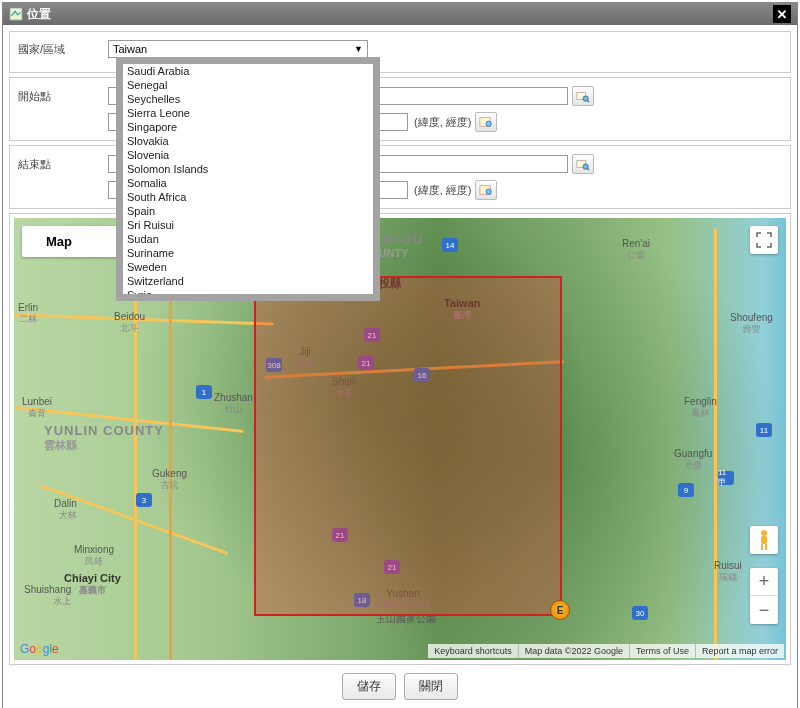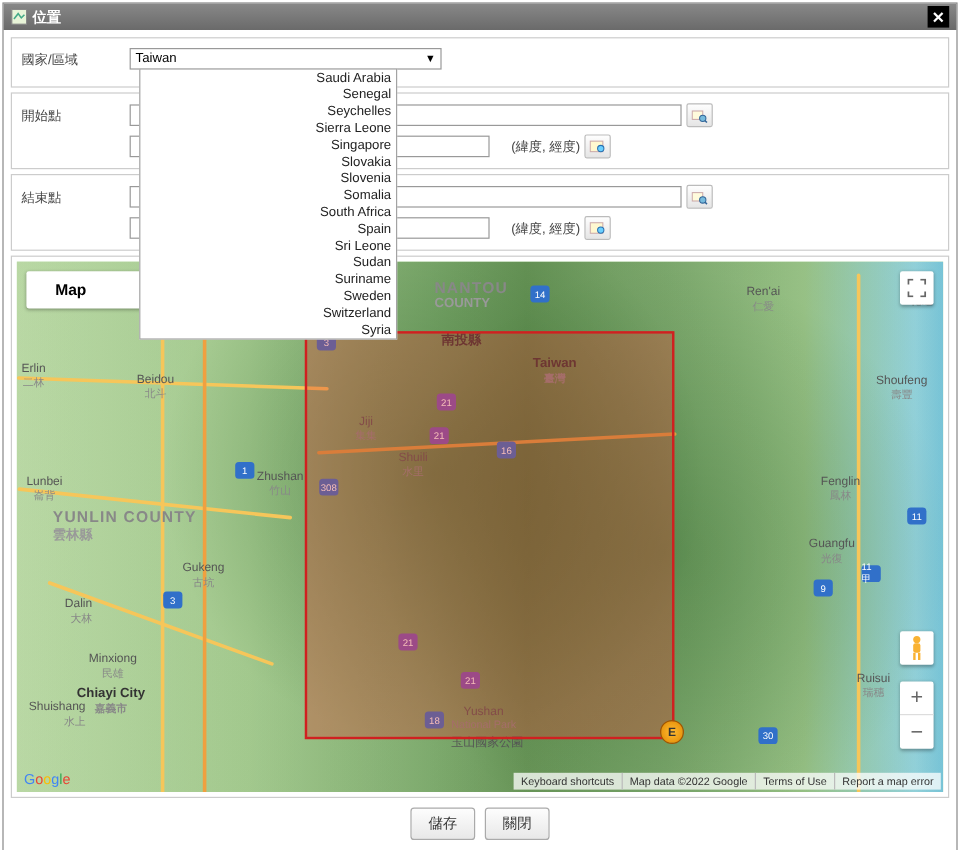--- a/index.html
+++ b/index.html
@@ -10,24 +10,24 @@
 .titlebar .icon-sm { width: 14px; height: 14px; display:inline-flex; align-items:center; justify-content:center;}
 .titlebar .title { font-size: 12px; font-weight: bold; }
 .close-x { width: 18px; height: 18px; background: #000; color:#fff; display:flex; align-items:center; justify-content:center; font-weight:bold; cursor:pointer; font-size:13px; line-height:1;}
 .content { padding: 6px; }
 .section { border: 1px solid #ccc; padding: 8px; margin-bottom: 4px; position: relative; }
 .row { display: flex; align-items: center; margin-bottom: 6px; }
 .row:last-child { margin-bottom: 0; }
 .lbl { width: 90px; color: #444; font-size: 11px; }
 .sel { width: 260px; height: 18px; font-size: 11px; border:1px solid #999; background:#fff;}
 .txt { width: 300px; height: 18px; border:1px solid #999; font-size:11px; padding:0 2px;}
-.hint { margin-left: 18px; color:#444; font-size:11px;}
+.hint { margin-left: 6px; color:#444; font-size:11px;}
 .iconbtn { width: 22px; height: 20px; border: 1px solid #bbb; border-radius:2px; background: linear-gradient(#fefefe, #e5e5e5); display:inline-flex; align-items:center; justify-content:center; margin-left:4px; cursor:pointer;}
 .iconbtn svg { width:14px; height:14px; }
-.dropdown-open { position:absolute; left:106px; top:25px; width:215px; border:1px solid #a3a3a3; background:#fff; z-index:100; max-height:244px; overflow-y:auto; font-size:11px;text-align:right;}
+.dropdown-open { position:absolute; left:106px; top:25px; width:264px; border:7px solid #a3a3a3; background:#fff; z-index:100; max-height:244px; overflow-y:auto; font-size:11px;}
 .dd-item { padding: 1px 4px; cursor:pointer; color:#222; }
 .map-wrap { border:1px solid #ccc; padding:4px; height:452px; position:relative; }
 .map { width: 100%; height: 100%; position:relative; background:#bde2af; overflow:hidden;}
 .terrain { position:absolute; inset:0; background:
   radial-gradient(circle at 45% 40%, rgba(0,60,0,0.35), rgba(0,60,0,0.05) 45%),
   radial-gradient(circle at 70% 55%, rgba(0,60,0,0.3), rgba(0,60,0,0.05) 40%),
   linear-gradient(90deg, #cde9b6 0%, #b4d89d 25%, #8bb679 45%, #739e61 55%, #88b277 70%, #a7cf93 85%, #a1e0f0 97%, #84d2ed 100%);
 }
 .roads { position:absolute; inset:0; }
 .road { position:absolute; background:#f6c65a; height:3px; border-radius:2px; }
@@ -84,24 +84,25 @@
         </div>
       </div>
       <div class="dropdown-open" id="ddlist">
           <div class="dd-item">Saudi Arabia</div>
           <div class="dd-item">Senegal</div>
           <div class="dd-item">Seychelles</div>
           <div class="dd-item">Sierra Leone</div>
           <div class="dd-item">Singapore</div>
           <div class="dd-item">Slovakia</div>
           <div class="dd-item">Slovenia</div>
+          <div class="dd-item">Solomon Islands</div>
           <div class="dd-item">Somalia</div>
           <div class="dd-item">South Africa</div>
           <div class="dd-item">Spain</div>
-          <div class="dd-item">Sri Leone</div>
+          <div class="dd-item">Sri Ruisui</div>
           <div class="dd-item">Sudan</div>
           <div class="dd-item">Suriname</div>
           <div class="dd-item">Sweden</div>
           <div class="dd-item">Switzerland</div>
           <div class="dd-item">Syria</div>
         </div>
     </div>
 
     <div class="section">
       <div class="row">
@@ -200,21 +201,21 @@
             <div class="hwy-badge purple" style="left: 350px; top: 110px;">21</div>
             <div class="hwy-badge" style="left: 428px; top: 20px;">14</div>
             <div class="hwy-badge" style="left: 400px; top: 150px;">16</div>
             <div class="hwy-badge purple" style="left: 318px; top: 310px;">21</div>
             <div class="hwy-badge purple" style="left: 370px; top: 342px;">21</div>
             <div class="hwy-badge" style="left: 340px; top: 375px;">18</div>
             <div class="hwy-badge" style="left: 742px; top: 205px;">11</div>
             <div class="hwy-badge" style="left: 704px; top: 253px;">11甲</div>
             <div class="hwy-badge" style="left: 618px; top: 388px;">30</div>
             <div class="hwy-badge" style="left: 664px; top: 265px;">9</div>
-            <div class="hwy-badge" style="left: 252px; top: 140px; margin-top: 41px;">308</div>
+            <div class="hwy-badge" style="left: 252px; top: 140px;">308</div>
           </div>
         <div class="region-box"></div>
         <div class="end-marker">E</div>
         <div class="map-type">
           <div class="active">Map</div>
           <div class="inactive">Satellite</div>
         </div>
         <div class="fullscreen">
           <svg width="16" height="16" viewBox="0 0 16 16">
               <path d="M1 5V1h4M11 1h4v4M15 11v4h-4M5 15H1v-4" stroke="#666" stroke-width="1.5" fill="none"></path>

